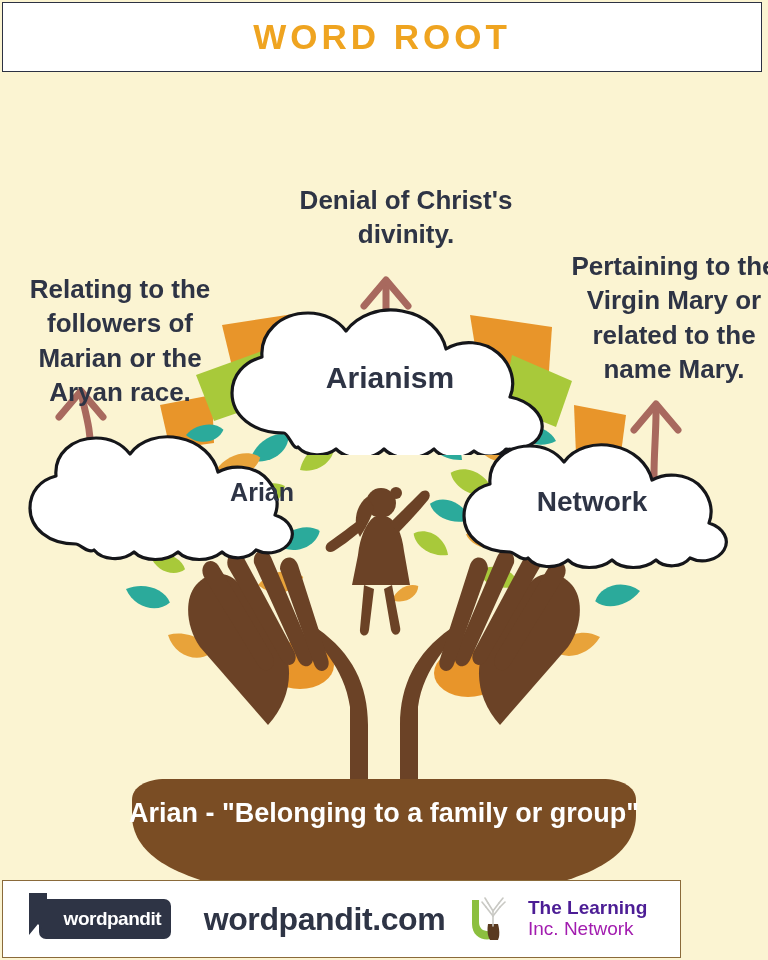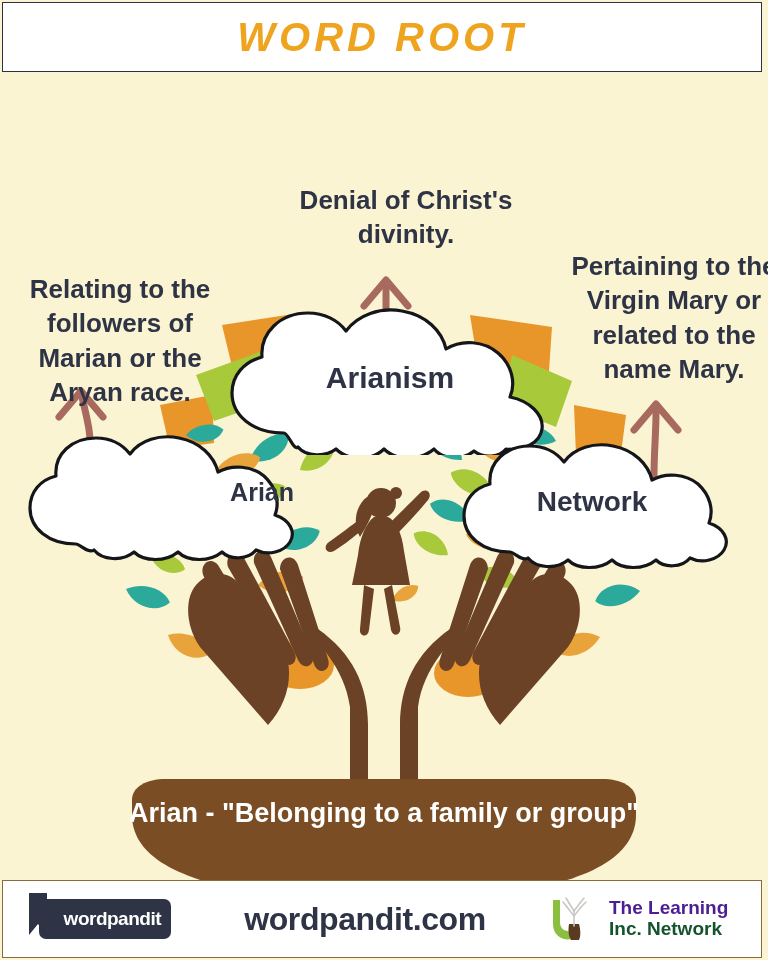--- a/index.html
+++ b/index.html
@@ -15,25 +15,24 @@
   
   .header{
     position:absolute;left:2px;top:2px;width:760px;height:70px;
     background:#FFFFFF;
     border:1.5px solid #2C3143;
     box-sizing:border-box;
     display:flex;align-items:center;justify-content:center;
   }
   .header-title{
     color:#EFA420;
-    font-size:40px;
+    font-size:35px;
     font-weight:bold;
     letter-spacing:4px;
     font-family:"Liberation Sans", sans-serif;
-    font-style:italic;
   }
 
   
   .subtitle{
     position:absolute;left:0;top:105px;width:768px;
     text-align:center;
     color:#2E3445;
     font-size:26px;
     font-weight:bold;
     letter-spacing:-0.3px;
@@ -79,21 +78,21 @@
     position:absolute;left:120px;top:795px;width:528px;
     text-align:center;
     color:#FFFFFF;
     font-size:27px;
     font-weight:bold;
     line-height:1.35;
   }
 
   
   .footer{
-    position:absolute;left:2px;top:880px;width:760px;height:78px;
+    position:absolute;left:2px;top:880px;width:679px;height:78px;
     background:#FFFFFF;
     border:1.5px solid #8A6A3A;
     box-sizing:border-box;
     display:flex;align-items:center;justify-content:center;
   }
   .footer-logo{position:relative;width:160px;margin-left:22px;height:44px;}
   .wp-badge{
     position:absolute;left:14px;top:2px;
     background:#2E3445;border-radius:7px;
     height:40px;width:132px;
@@ -105,21 +104,21 @@
     position:absolute;left:4px;top:-4px;width:18px;height:42px;
     background:#2E3445;
     clip-path:polygon(0 0,100% 0,100% 100%,50% 74%,0 100%);
   }
   .footer-center{flex:1;text-align:center;}
   .footer-url{color:#2E3445;font-size:32px;font-weight:bold;letter-spacing:-0.4px;}
   .footer-right{width:200px;display:flex;align-items:center;margin-right:16px;}
   .tln-mark{width:62px;height:50px;position:relative;flex:0 0 auto;}
   .tln-text{line-height:1.1;margin-left:2px;}
   .tln-line1{color:#4c1d95;font-size:19px;font-weight:bold;}
-  .tln-line2{color:#14532d;font-size:19px;font-weight:bold;}
+  .tln-line2{color:#a21caf;font-size:19px;font-weight:normal;}
 </style>
 </head>
 <body>
 
 <div class="page">
 
   <div class="header">
     <div class="header-title">WORD ROOT</div>
   </div>
 

